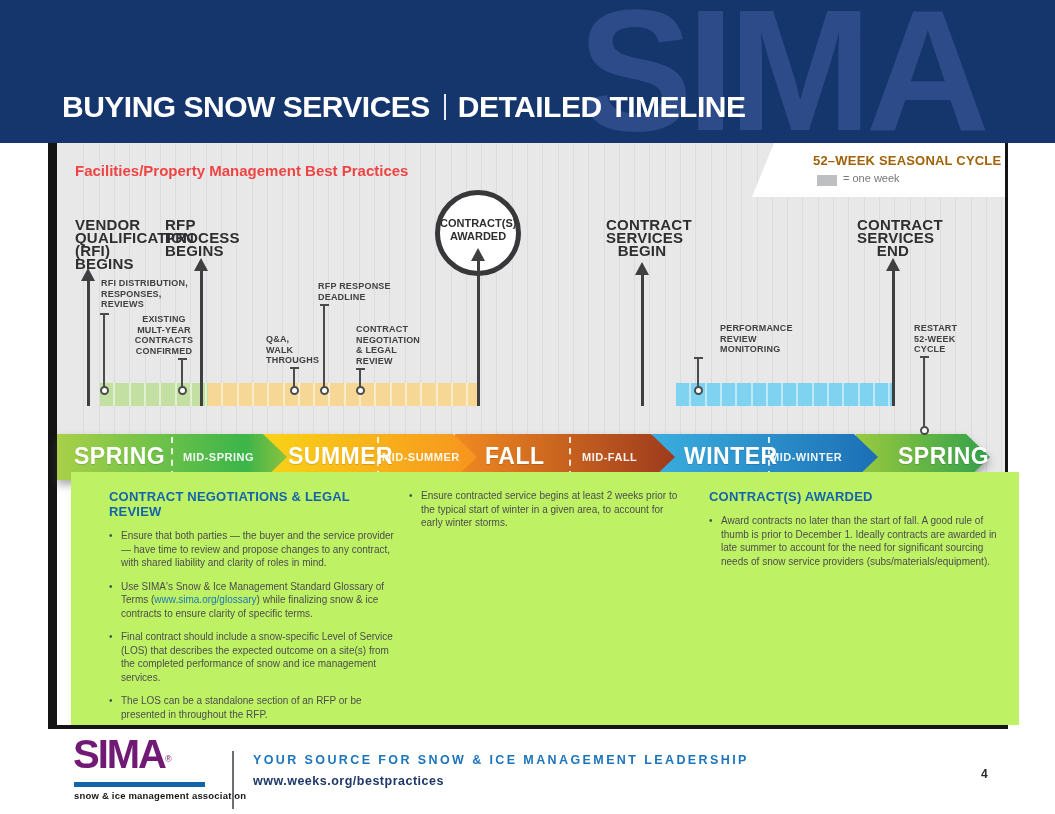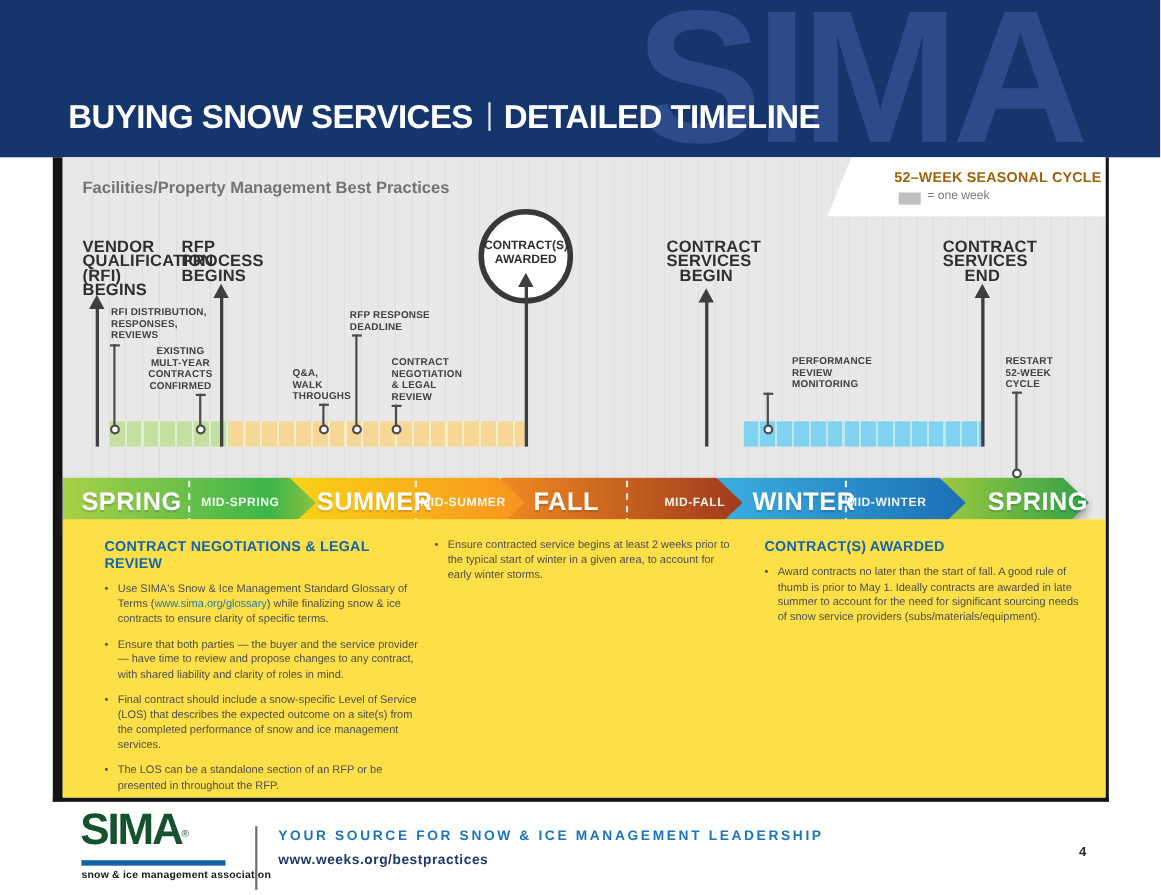--- a/index.html
+++ b/index.html
@@ -20,21 +20,21 @@
 
   
   .frame-left{left:48px;top:143px;width:9px;height:586px;background:#141414;}
   .frame-right{left:1005px;top:143px;width:3px;height:586px;background:#141414;}
   .frame-bottom{left:48px;top:725px;width:960px;height:4px;background:#141414;}
 
   
   #panel{left:57px;top:143px;width:948px;height:329px;background-color:#e8e8e9;
          background-image:repeating-linear-gradient(90deg,transparent 0 14.3px,#dcdcde 14.3px 15.3px);
          background-position:12px 0;}
-  #panel-title{left:75px;top:162px;font-size:15px;font-weight:bold;color:#737373;}
+  #panel-title{left:75px;top:162px;font-size:15px;font-weight:bold;color:#ef4444;}
 
   
   #legend{left:752px;top:143px;width:253px;height:54px;background:#ffffff;
           clip-path:polygon(22px 0,100% 0,100% 100%,0 100%);}
   #legend-title{left:813px;top:153px;font-size:13px;font-weight:bold;color:#a16207;letter-spacing:0.2px;}
   #legend-swatch{left:817px;top:175px;width:20px;height:11px;background:#bdbfc1;}
   #legend-note{left:843px;top:172px;font-size:11px;color:#77787b;}
 
   
   .band{top:383px;height:23px;
@@ -66,32 +66,32 @@
                   border-bottom:13px solid #3f3f41;z-index:9;}
   .marker-line{width:2px;background:#4a4b4d;z-index:8;}
   .marker-t{width:9px;height:2px;background:#4a4b4d;z-index:8;}
   .marker-dot{width:9px;height:9px;background:#ffffff;border:2px solid #4a4b4d;border-radius:50%;z-index:8;}
 
   #award-circle{left:435px;top:190px;width:86px;height:86px;border:5px solid #38383a;border-radius:50%;
                 background:#ffffff;z-index:9;text-align:center;padding-top:22px;
                 font-size:11px;font-weight:bold;color:#2f2f31;line-height:13px;}
 
   
-  #sections-area{left:57px;top:472px;width:948px;height:253px;background:#fde047;}
+  #sections-area{left:71px;top:472px;width:948px;height:253px;background:#bef264;}
   .section-col{position:absolute;top:17px;}
   .section-heading{font-size:13px;font-weight:bold;color:#1464ac;letter-spacing:0.2px;margin:0 0 10px 0;}
   .section-col ul{list-style:none;margin:0;padding:0;}
   .section-col li{position:relative;padding-left:12px;margin-bottom:10px;
                   font-size:10px;line-height:13.5px;color:#4c4d4f;}
   .section-col li::before{content:"\2022";position:absolute;left:0;top:0;color:#4c4d4f;}
   .inline-link{color:#1c75bc;cursor:pointer;}
 
   
   #footer{left:0;top:729px;width:1055px;height:85px;background:#ffffff;}
-  #sima-logo-text{left:73px;top:5px;font-size:40px;font-weight:900;color:#14532d;letter-spacing:-2px;line-height:1;}
+  #sima-logo-text{left:73px;top:5px;font-size:40px;font-weight:900;color:#701a75;letter-spacing:-2px;line-height:1;}
   #sima-logo-reg{font-size:9px;font-weight:normal;vertical-align:6px;letter-spacing:0;}
   #sima-logo-bar{left:74px;top:53px;width:131px;height:5px;background:#1464ac;}
   #sima-logo-sub{left:74px;top:61px;font-size:9.5px;font-weight:bold;color:#161618;letter-spacing:0.2px;}
   #footer-divider{left:232px;top:22px;width:2px;height:58px;background:#6d6e71;}
   #footer-tagline{left:253px;top:24px;font-size:12.5px;font-weight:bold;color:#1c75bc;letter-spacing:2.4px;}
   #footer-url{left:253px;top:45px;font-size:12.5px;font-weight:bold;color:#1d3869;letter-spacing:0.5px;}
   #page-number{left:981px;top:38px;font-size:12px;font-weight:bold;color:#2b2b2d;}
 </style>
 </head>
 <body>
@@ -129,21 +129,21 @@
     <div class="mid-divider" style="left:171px;"></div>
     <div class="mid-divider" style="left:377px;"></div>
     <div class="mid-divider" style="left:569px;"></div>
     <div class="mid-divider" style="left:768px;"></div>
 
     <div class="season-label" style="left:74px;">SPRING</div>
     <div class="season-sublabel" style="left:183px;">MID-SPRING</div>
     <div class="season-label" style="left:288px;">SUMMER</div>
     <div class="season-sublabel" style="left:382px;">MID-SUMMER</div>
     <div class="season-label" style="left:485px;">FALL</div>
-    <div class="season-sublabel" style="left:604px;">MID-FALL</div>
+    <div class="season-sublabel" style="left:582px;">MID-FALL</div>
     <div class="season-label" style="left:684px;">WINTER</div>
     <div class="season-sublabel" style="left:770px;">MID-WINTER</div>
     <div class="season-label" style="left:898px;">SPRING</div>
   </div>
 
   <div class="abs major-label prelines" style="left:75px;top:218px;">VENDOR
 QUALIFICATION
 (RFI)
 BEGINS</div>
   <div class="abs big-arrow-head" style="left:81px;top:268px;"></div>
@@ -219,35 +219,35 @@
 52-WEEK
 CYCLE</div>
   <div class="abs marker-t" style="left:920px;top:356px;"></div>
   <div class="abs marker-line" style="left:923px;top:356px;height:71px;z-index:8;"></div>
   <div class="abs marker-dot" style="left:920px;top:426px;z-index:8;"></div>
 
   <div id="sections-area" class="abs">
     <div class="section-col" style="left:38px;width:296px;">
       <h3 class="section-heading">CONTRACT NEGOTIATIONS &amp; LEGAL REVIEW</h3>
       <ul>
+          <li>Ensure that both parties — the buyer and the service provider — have time to review and propose changes to any contract, with shared liability and clarity of roles in mind.</li>
           <li>Use SIMA's Snow &amp; Ice Management Standard Glossary of Terms (<span class="inline-link">www.sima.org/glossary</span>) while finalizing snow &amp; ice contracts to ensure clarity of specific terms.</li>
-          <li>Ensure that both parties — the buyer and the service provider — have time to review and propose changes to any contract, with shared liability and clarity of roles in mind.</li>
           <li>Final contract should include a snow-specific Level of Service (LOS) that describes the expected outcome on a site(s) from the completed performance of snow and ice management services.</li>
           <li>The LOS can be a standalone section of an RFP or be presented in throughout the RFP.</li>
         </ul>
     </div>
     <div class="section-col" style="left:338px;width:272px;">
       <ul>
           <li>Ensure contracted service begins at least 2 weeks prior to the typical start of winter in a given area, to account for early winter storms.</li>
         </ul>
     </div>
     <div class="section-col" style="left:638px;width:292px;">
       <h3 class="section-heading">CONTRACT(S) AWARDED</h3>
       <ul>
-          <li>Award contracts no later than the start of fall. A good rule of thumb is prior to May 1. Ideally contracts are awarded in late summer to account for the need for significant sourcing needs of snow service providers (subs/materials/equipment).</li>
+          <li>Award contracts no later than the start of fall. A good rule of thumb is prior to December 1. Ideally contracts are awarded in late summer to account for the need for significant sourcing needs of snow service providers (subs/materials/equipment).</li>
         </ul>
     </div>
   </div>
 
   <div id="footer" class="abs">
     <div id="sima-logo-text" class="abs"><span>SIMA</span><span id="sima-logo-reg">®</span></div>
     <div id="sima-logo-bar" class="abs"></div>
     <div id="sima-logo-sub" class="abs">snow &amp; ice management association</div>
     <div id="footer-divider" class="abs"></div>
     <div id="footer-tagline" class="abs">YOUR SOURCE FOR SNOW &amp; ICE MANAGEMENT LEADERSHIP</div>

